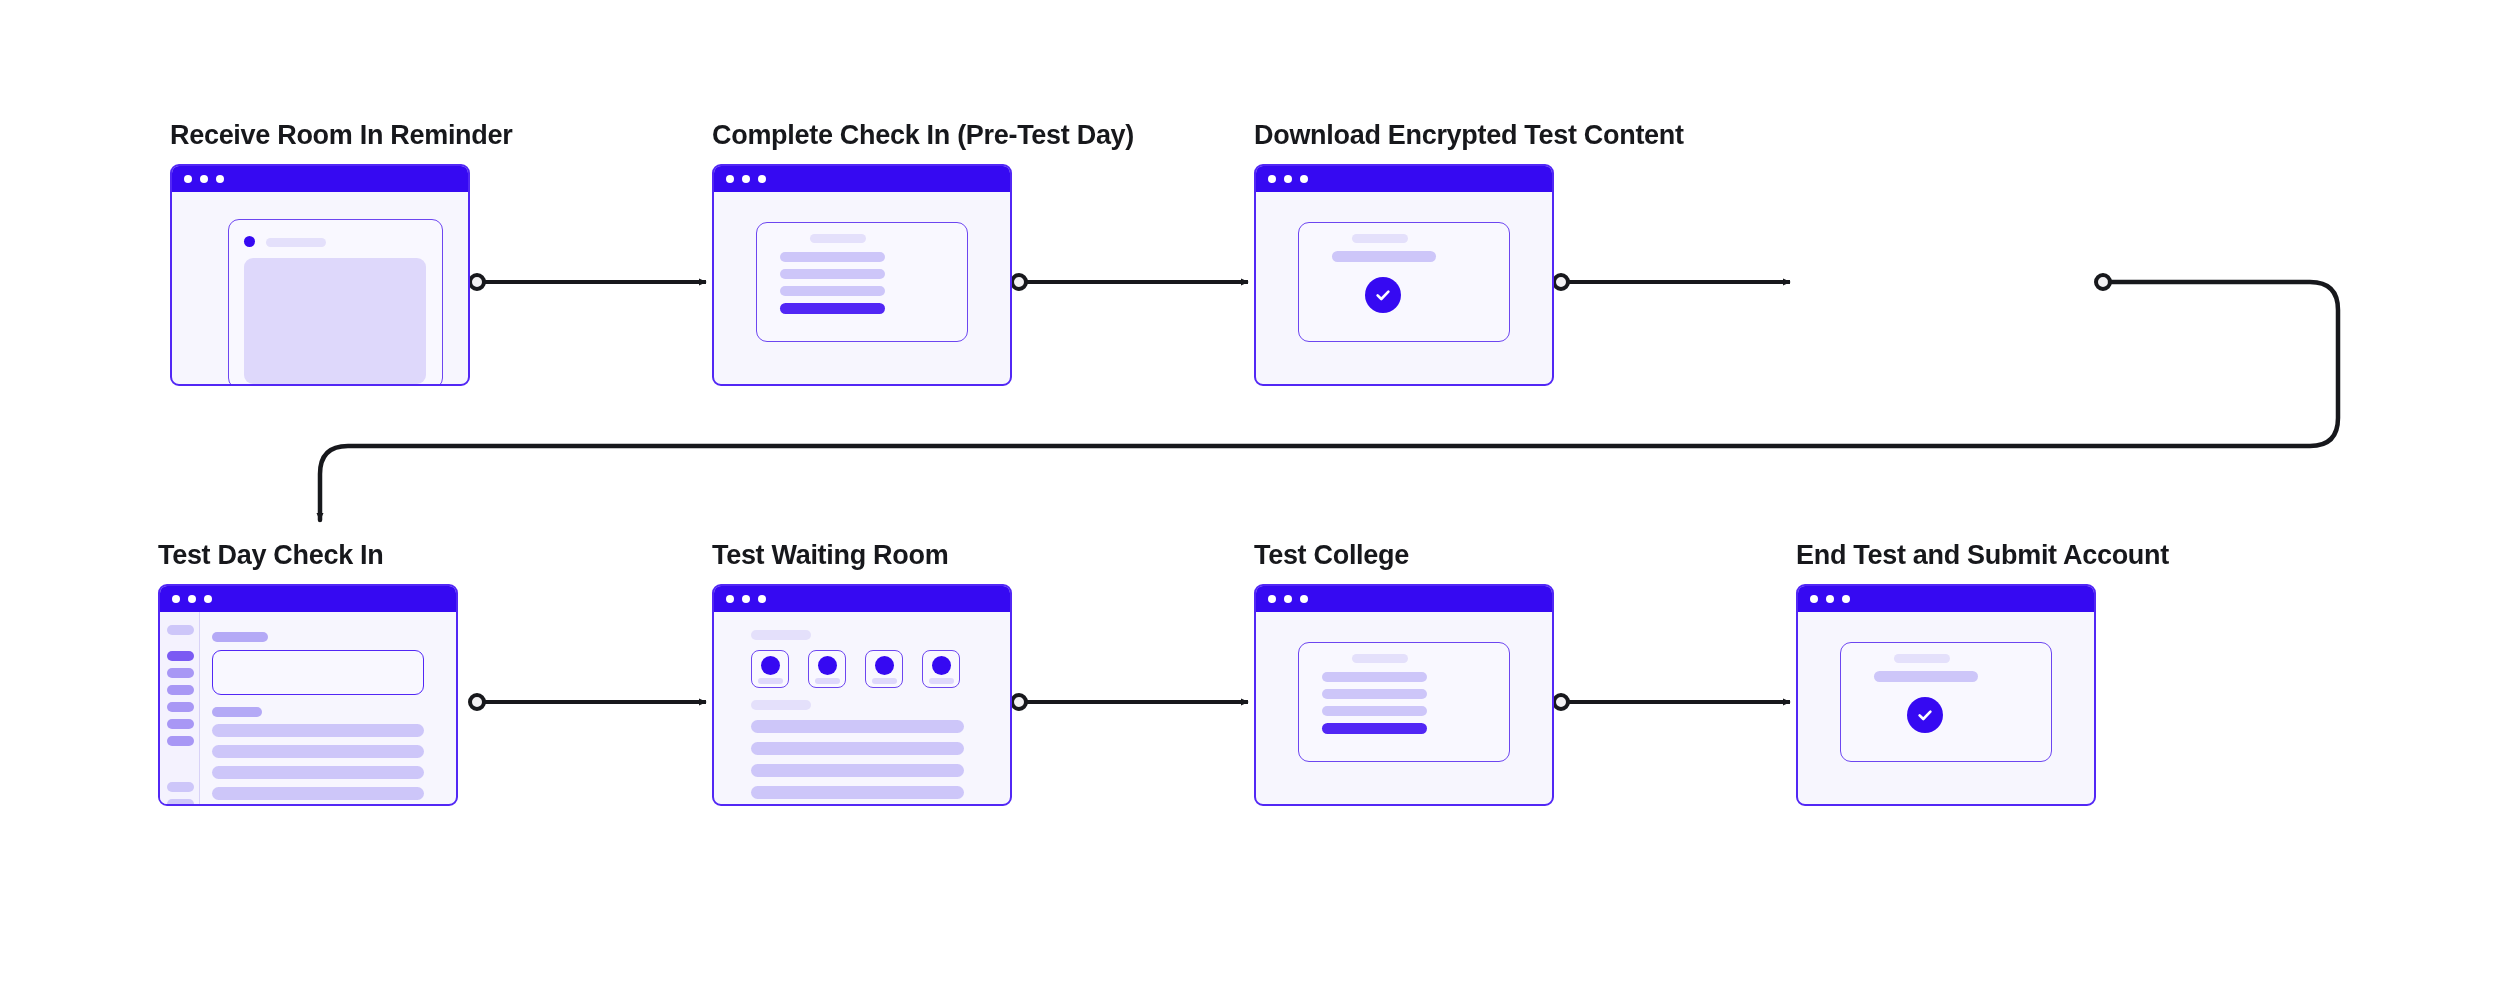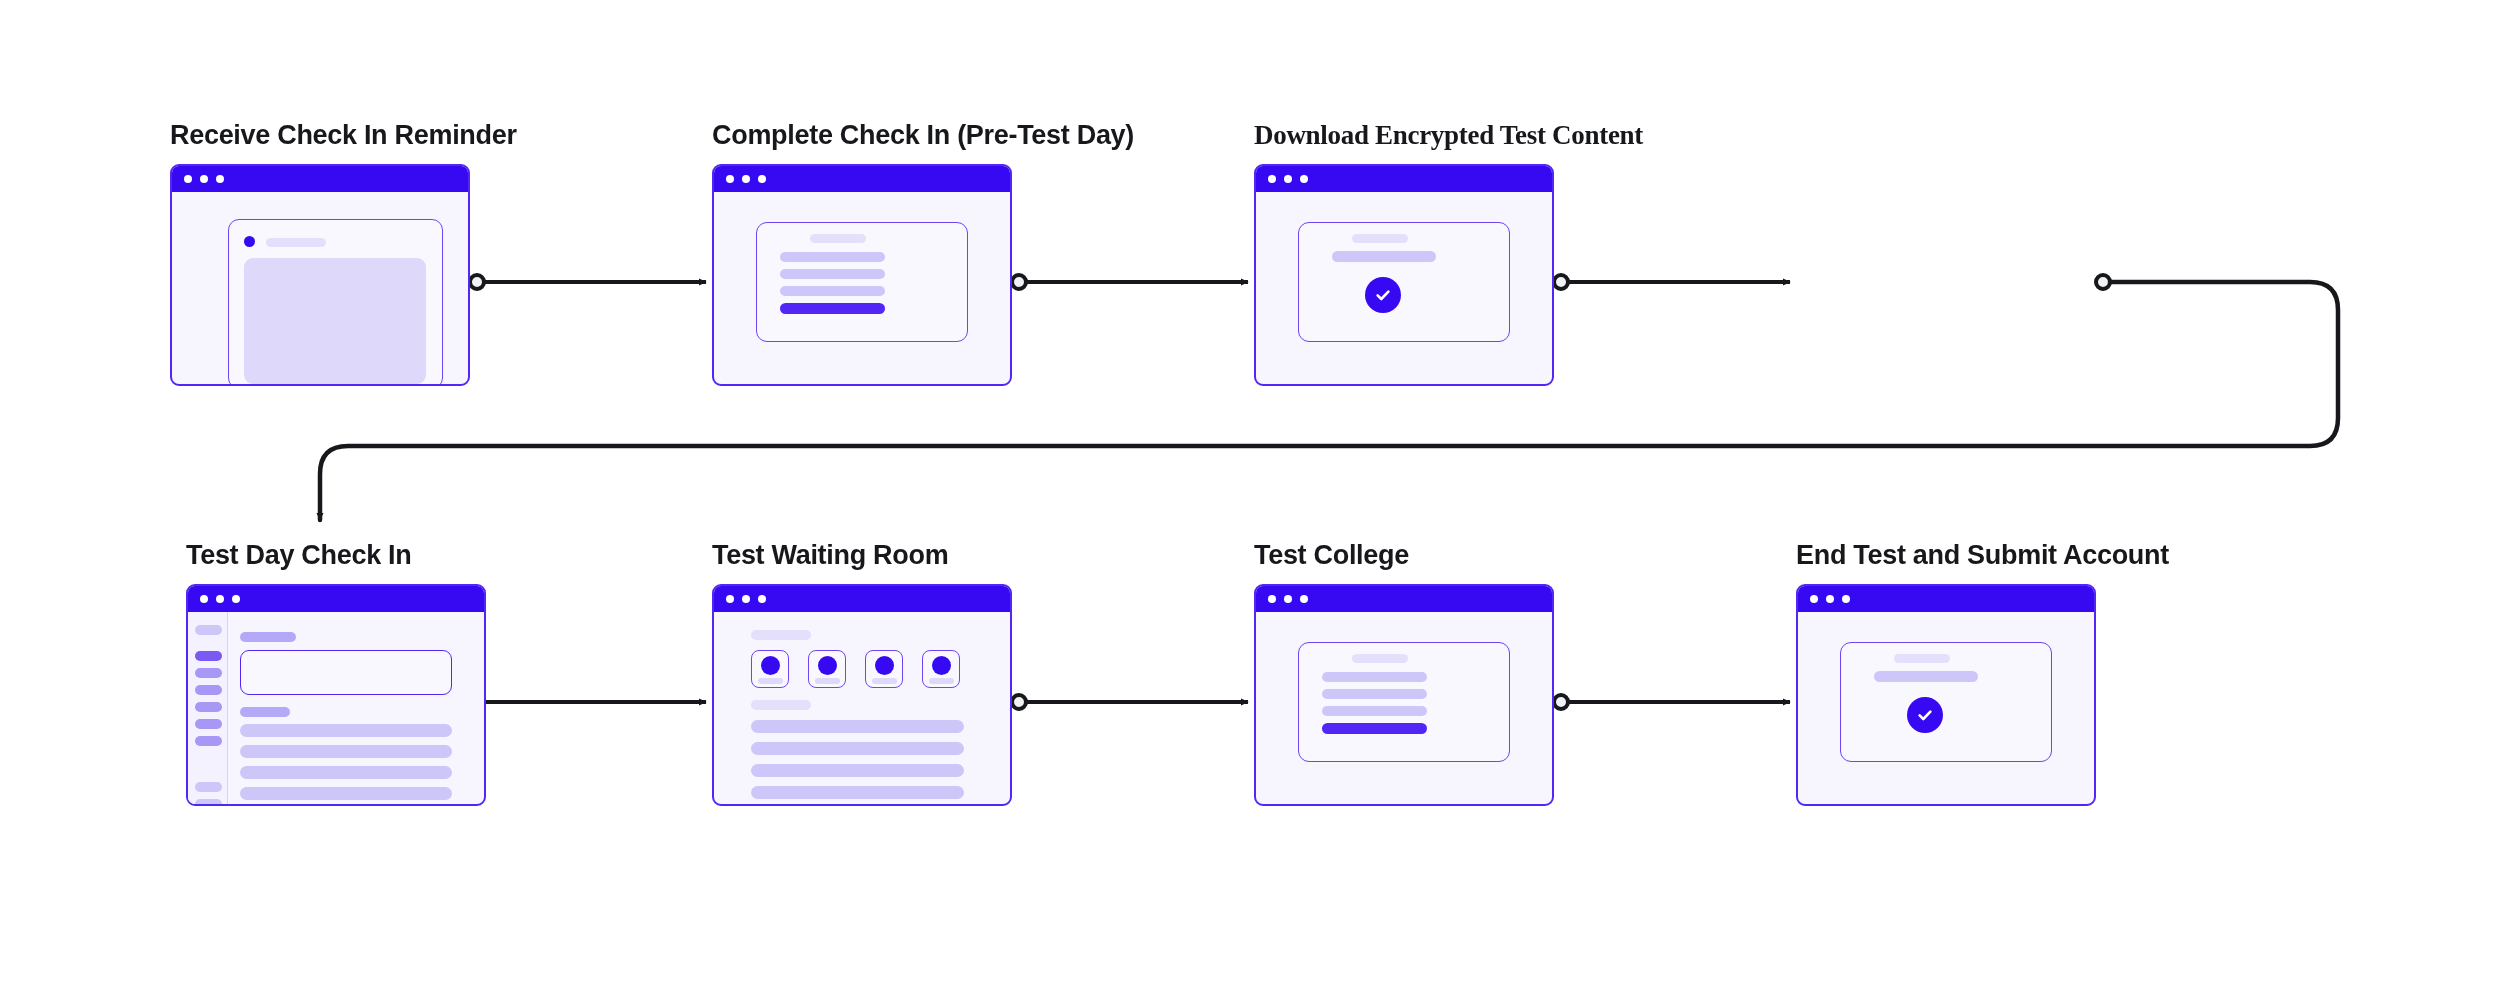--- a/index.html
+++ b/index.html
@@ -130,21 +130,21 @@
       <circle cx="1019" cy="702" r="7" fill="#f2f1f3" stroke="#17181c" stroke-width="4"></circle>
       <line x1="1026" y1="702" x2="1248" y2="702" stroke="#17181c" stroke-width="4" marker-end="url(#arw)"></line>
     </g>
     <g>
       <circle cx="1561" cy="702" r="7" fill="#f2f1f3" stroke="#17181c" stroke-width="4"></circle>
       <line x1="1568" y1="702" x2="1790" y2="702" stroke="#17181c" stroke-width="4" marker-end="url(#arw)"></line>
     </g>
   </svg>
 
   <div class="step" style="left:170px;top:120px;width:300px;height:270px;">
-    <div class="step-title">Receive Check In Reminder</div>
+    <div class="step-title">Receive Room In Reminder</div>
     <div class="window">
       <div class="titlebar">
         <span class="dot"></span>
         <span class="dot"></span>
         <span class="dot"></span>
       </div>
       <div class="wbody">
         <div class="panel c1-panel"></div>
         <div class="c1-dot"></div>
         <div class="bar light c1-bar"></div>
@@ -165,21 +165,21 @@
         <div class="panel form-panel"></div>
         <div class="bar light fl f-title"></div>
         <div class="bar mid fl f-r1"></div>
         <div class="bar mid fl f-r2"></div>
         <div class="bar mid fl f-r3"></div>
         <div class="bar solid fl f-btn"></div>
       </div>
     </div>
   </div>
 
-  <div class="step" style="left:1254px;top:120px;width:300px;height:270px;font-family:Liberation Serif, serif;">
+  <div class="step" style="left:1254px;top:120px;width:300px;height:270px;">
     <div class="step-title">Download Encrypted Test Content</div>
     <div class="window">
       <div class="titlebar">
         <span class="dot"></span>
         <span class="dot"></span>
         <span class="dot"></span>
       </div>
       <div class="wbody">
         <div class="panel chk-panel"></div>
         <div class="bar light k-t1"></div>
@@ -187,21 +187,21 @@
         <div class="check-circle k-circle">
           <svg width="20" height="20" viewBox="0 0 20 20" aria-hidden="true">
             <path d="M4.6 10.3 L8.3 14 L15.4 6.6" fill="none" stroke="#ffffff" stroke-width="2.6" stroke-linecap="round" stroke-linejoin="round"></path>
           </svg>
         </div>
       </div>
     </div>
   </div>
 
 
-  <div class="step" style="left:186px;top:540px;width:252px;height:270px;padding-left:26px;">
+  <div class="step" style="left:158px;top:540px;width:252px;height:270px;padding-left:26px;">
     <div class="step-title">Test Day Check In</div>
     <div class="window">
       <div class="titlebar">
         <span class="dot"></span>
         <span class="dot"></span>
         <span class="dot"></span>
       </div>
       <div class="wbody">
         <div class="d-sidebar">
           <div class="d-pill" style="top:13px;background:#cdc6f9;"></div>

